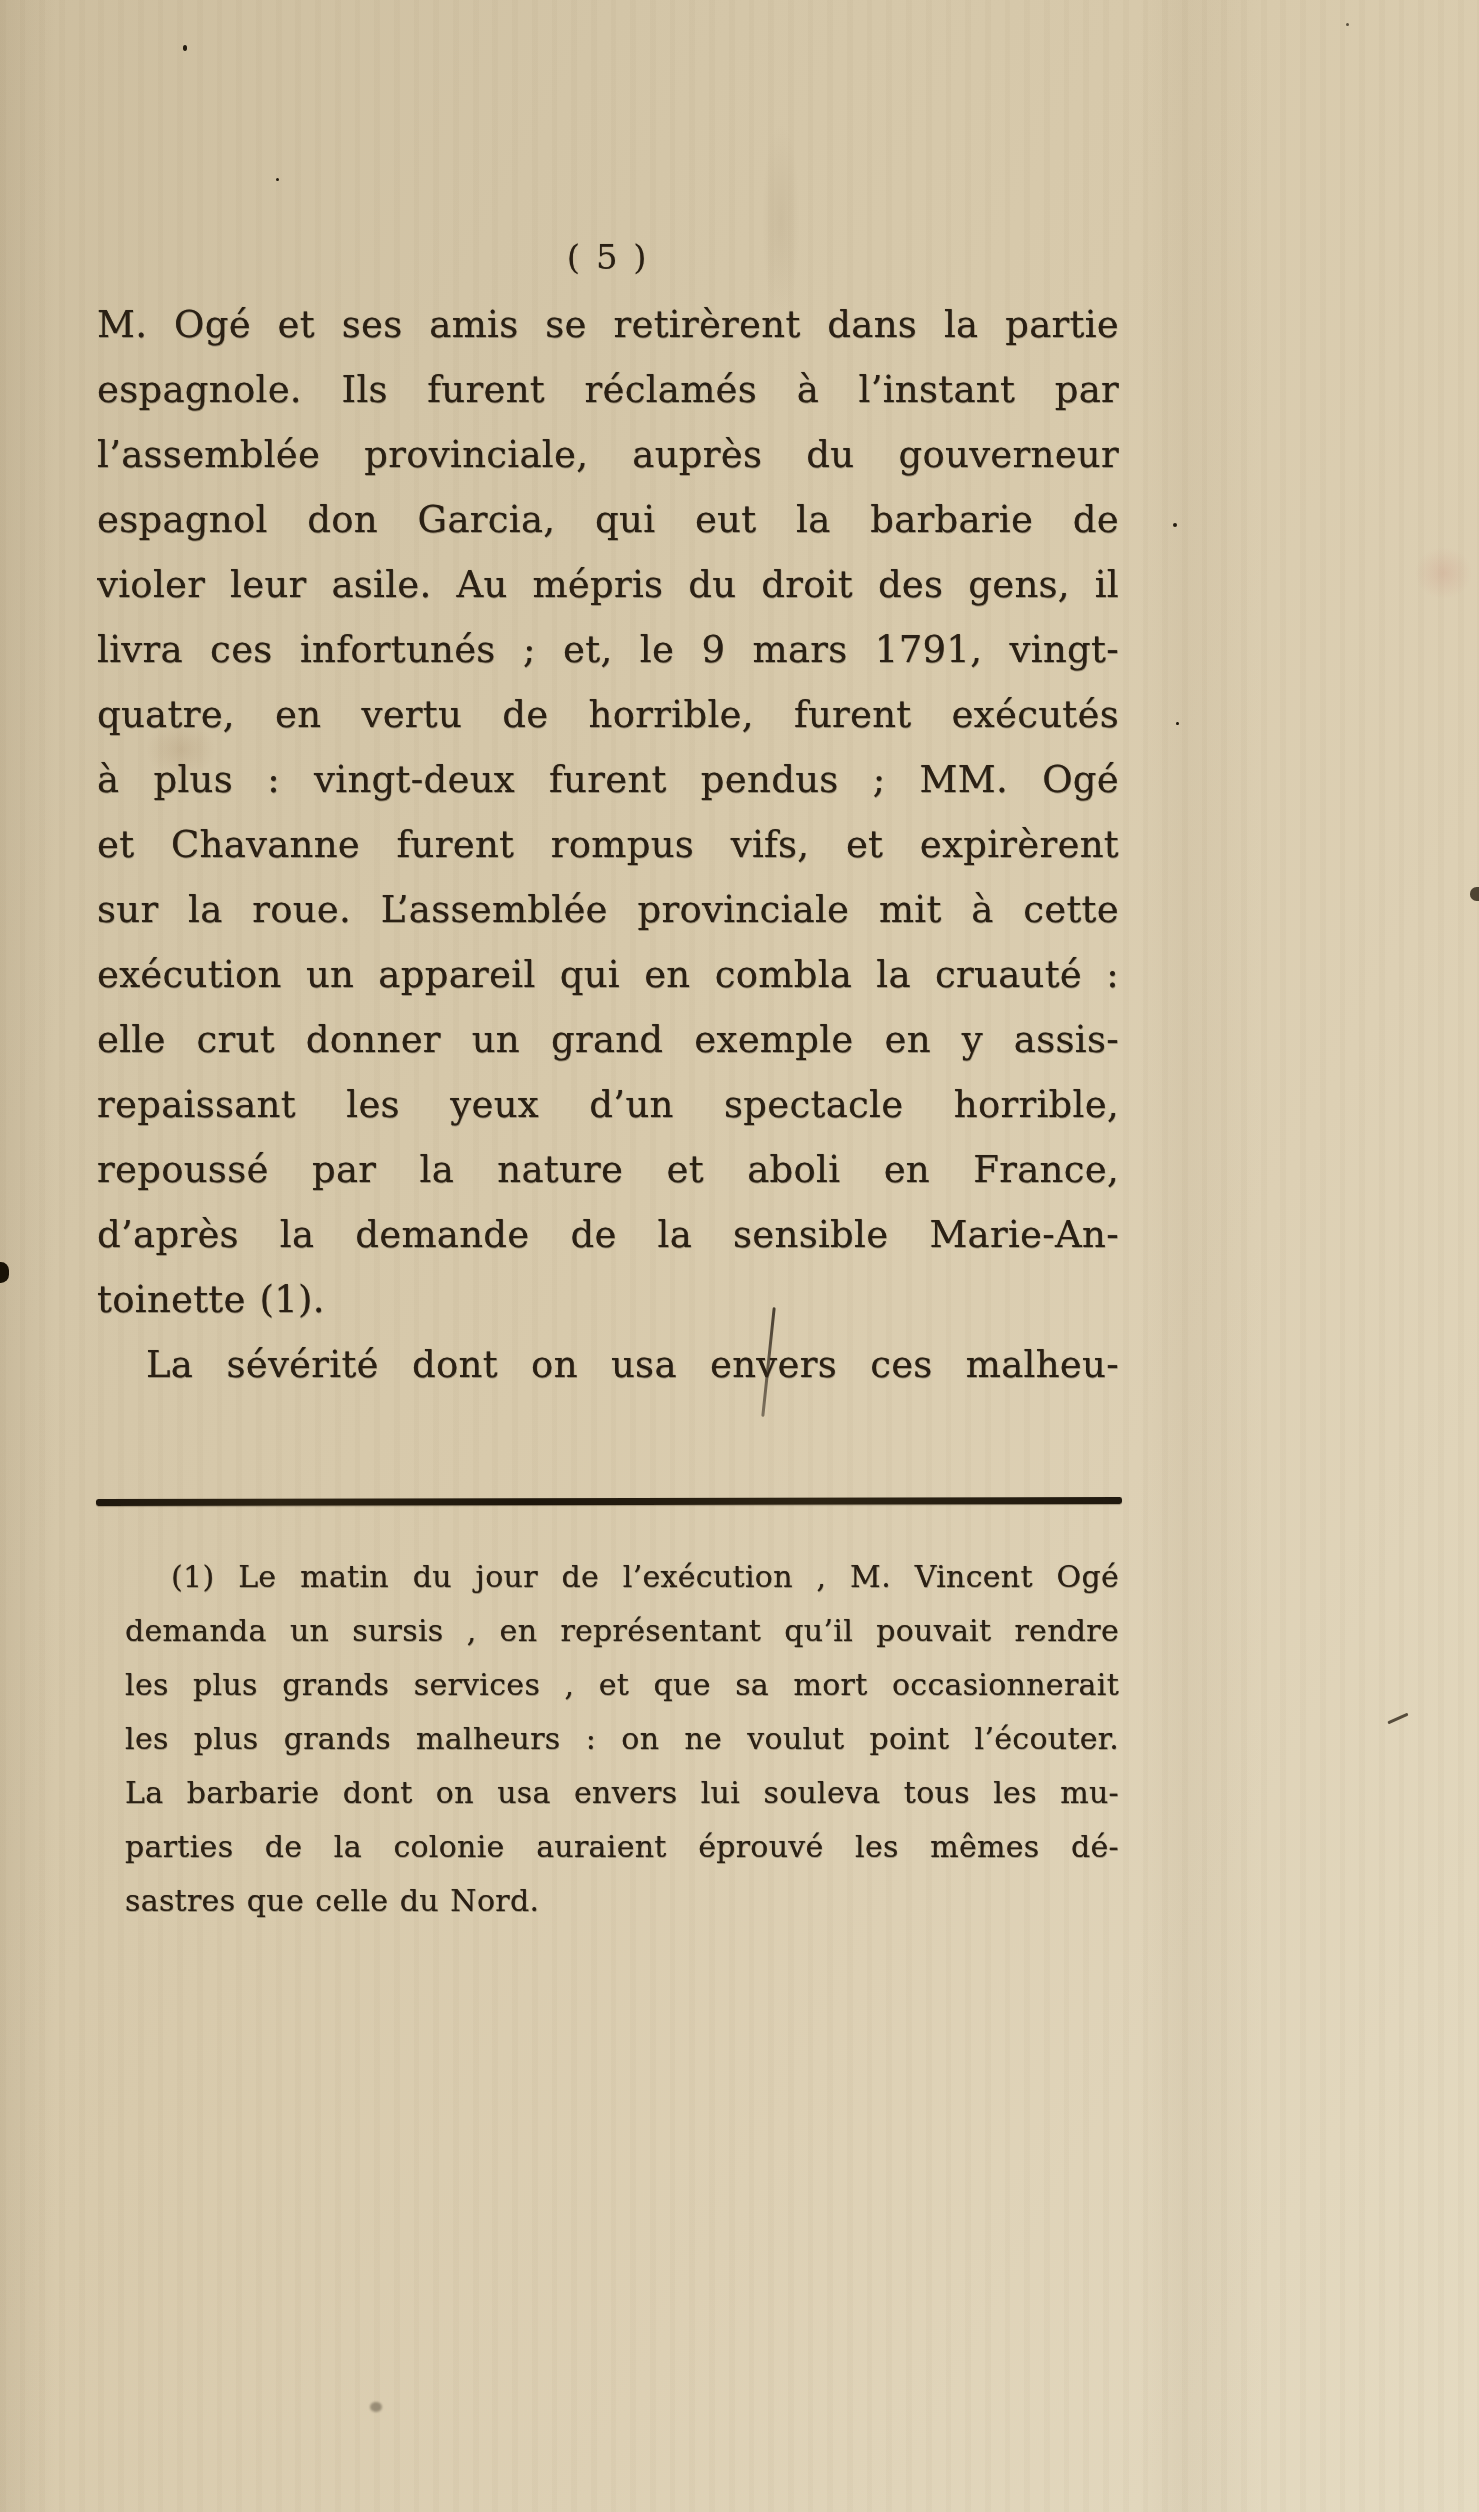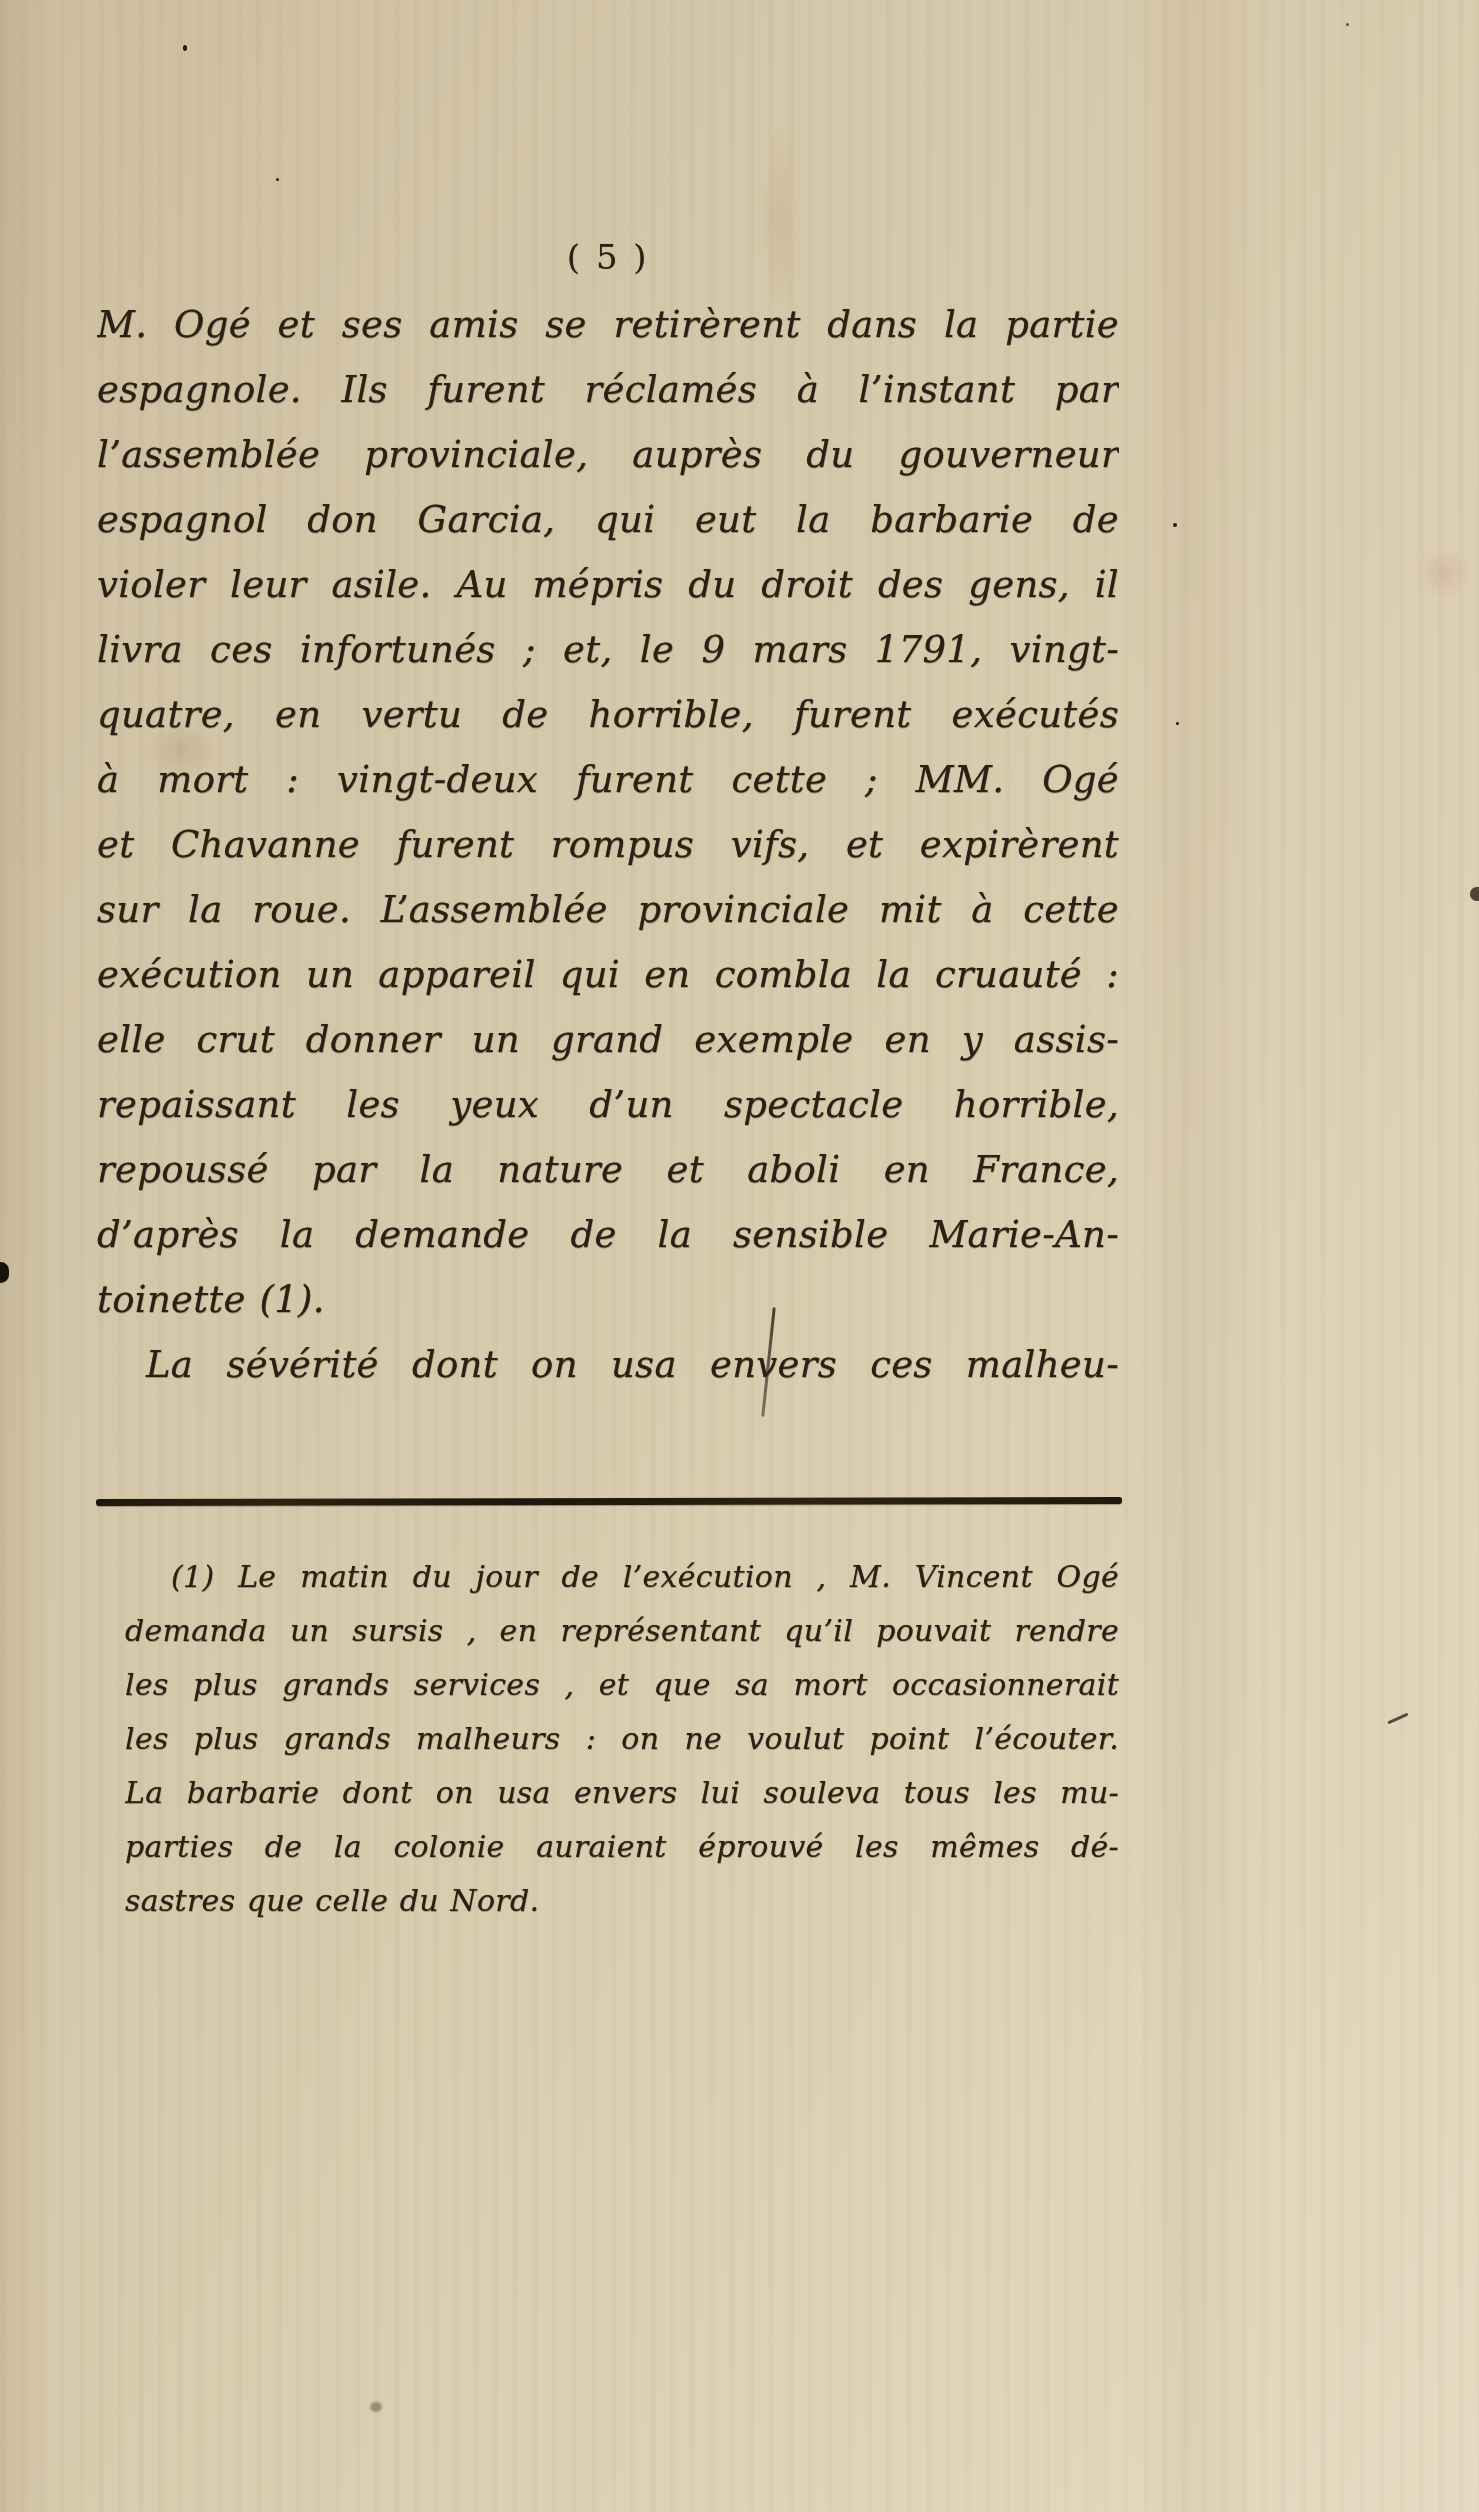--- a/index.html
+++ b/index.html
@@ -39,21 +39,20 @@
     background:linear-gradient(90deg, rgba(95,75,45,0.10), rgba(95,75,45,0));
   }
 
   .textline{
     height:65px;line-height:65px;
     overflow:hidden;
     white-space:normal;
     letter-spacing:0.3px;
     word-spacing:1.6px;
     text-shadow:0 0 0.8px rgba(42,32,20,0.55), 0.5px 0.5px 0 rgba(42,32,20,0.3);
-    font-style:italic;
   }
   .just{text-align:justify;}
   .just::after{content:"";display:inline-block;width:100%;height:0;}
 
   .page-number{
     position:absolute;left:97px;top:232px;width:1022px;
     text-align:center;font-size:34px;line-height:51px;
     letter-spacing:2.5px;
     text-shadow:0 0 0.8px rgba(42,32,20,0.5);
   }
@@ -126,21 +125,21 @@
   <div class="page-number">( 5 )</div>
 
   <div class="main-text">
     <div class="textline just">M. Ogé et ses amis se retirèrent dans la partie</div>
     <div class="textline just">espagnole. Ils furent réclamés à l’instant par</div>
     <div class="textline just">l’assemblée provinciale, auprès du gouverneur</div>
     <div class="textline just">espagnol don Garcia, qui eut la barbarie de</div>
     <div class="textline just">violer leur asile. Au mépris du droit des gens, il</div>
     <div class="textline just">livra ces infortunés ; et, le 9 mars 1791, vingt-</div>
     <div class="textline just">quatre, en vertu de horrible, furent exécutés</div>
-    <div class="textline just">à mort : vingt-deux furent cette ; MM. Ogé</div>
+    <div class="textline just">à plus : vingt-deux furent pendus ; MM. Ogé</div>
     <div class="textline just">et Chavanne furent rompus vifs, et expirèrent</div>
     <div class="textline just">sur la roue. L’assemblée provinciale mit à cette</div>
     <div class="textline just">exécution un appareil qui en combla la cruauté :</div>
     <div class="textline just">elle crut donner un grand exemple en y assis-</div>
     <div class="textline just">repaissant les yeux d’un spectacle horrible,</div>
     <div class="textline just">repoussé par la nature et aboli en France,</div>
     <div class="textline just">d’après la demande de la sensible Marie-An-</div>
     <div class="textline">toinette (1).</div>
     <div class="textline just indent-main">La sévérité dont on usa envers ces malheu-</div>
   </div>

